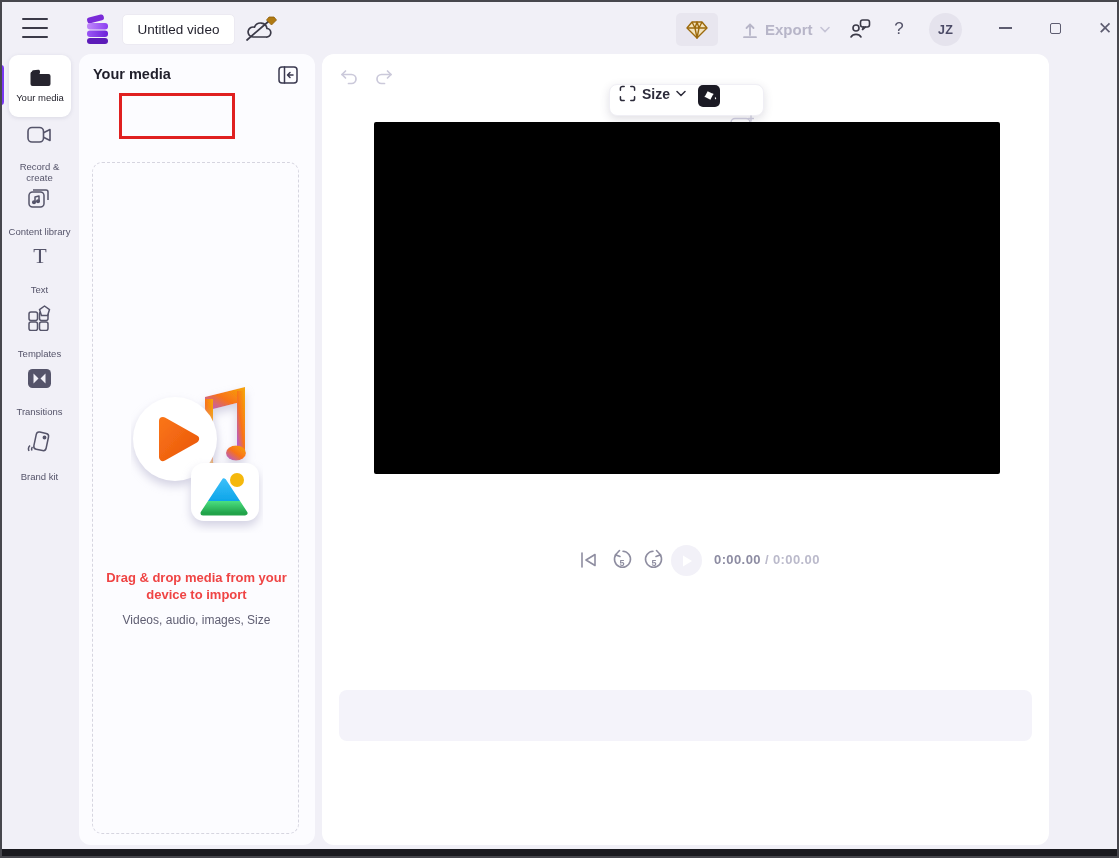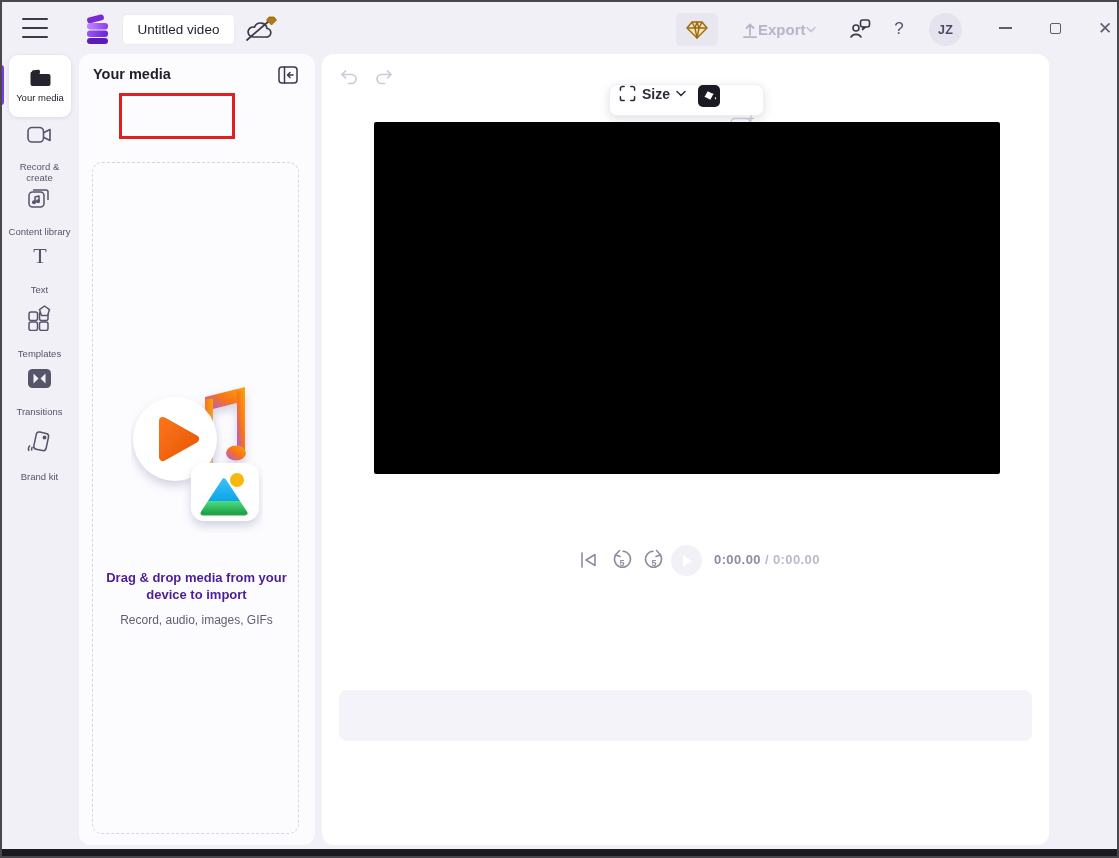--- a/index.html
+++ b/index.html
@@ -16,21 +16,21 @@
   .hamburger span { height:2.4px; background:#3b3a48; border-radius:2px; }
   .logo { position:absolute; left:82px; top:11px; width:28px; height:32px; }
   .title-input {
     position:absolute; left:120px; top:12px; width:113px; height:31px;
     background:#fff; border:1px solid #eceaf2; border-radius:5px;
     text-align:center; font-size:13.5px; color:#201f2b; outline:none;
   }
   .wand-btn { position:absolute; left:241px; top:13px; width:34px; height:30px; }
 
   .gem-btn { position:absolute; left:674px; top:11px; width:42px; height:33px; background:#e8e6ef; border-radius:5px; display:flex; align-items:center; justify-content:center; cursor:pointer; }
-  .export-btn { position:absolute; left:740px; top:13px; height:28px; display:flex; align-items:center; color:#b7b5c8; font-size:15px; font-weight:bold; cursor:default; }
+  .export-btn { position:absolute; left:740px; top:13px; height:28px; display:flex; align-items:center; gap:7px; color:#b7b5c8; font-size:15px; font-weight:bold; cursor:default; }
   .icon-btn { position:absolute; top:14px; width:26px; height:26px; display:flex; align-items:center; justify-content:center; cursor:pointer; }
   .help-btn { left:884px; font-size:17px; color:#55546a; font-weight:400; }
   .avatar { position:absolute; left:927px; top:11px; width:33px; height:33px; border-radius:50%; background:#e5e3ed; display:flex; align-items:center; justify-content:center; font-size:12.5px; font-weight:bold; color:#4b4a66; letter-spacing:.3px; cursor:pointer; }
   .win-min { position:absolute; left:988px; top:12px; width:30px; height:28px; display:flex; align-items:center; justify-content:center; cursor:pointer; }
   .win-min i { width:13px; height:1.6px; background:#5d5c70; display:block; }
   .win-max { position:absolute; left:1038px; top:12px; width:30px; height:28px; display:flex; align-items:center; justify-content:center; cursor:pointer; }
   .win-max i { width:11px; height:11px; border:1.4px solid #5d5c70; border-radius:2px; display:block; }
   .win-close { position:absolute; left:1088px; top:12px; width:30px; height:28px; display:flex; align-items:center; justify-content:center; font-size:17px; color:#5d5c70; cursor:pointer; }
 
   
@@ -45,21 +45,21 @@
   .media-panel { position:absolute; left:77px; top:52px; width:236px; height:791px; background:#fcfcff; border-radius:12px; }
   .media-header { position:absolute; left:14px; top:12px; font-size:14.5px; font-weight:bold; color:#201f2b; }
   .collapse-btn { position:absolute; right:16px; top:10px; width:22px; height:22px; cursor:pointer; }
   .import-btn { position:absolute; left:13px; top:45px; width:206px; height:34px; background:#7632f2; border:none; border-radius:6px; color:#fff; font-size:14px; font-weight:bold; cursor:pointer; font-family:inherit; }
   .import-label { position:absolute; left:0; top:0; width:176px; height:34px; display:flex; align-items:center; justify-content:center; }
   .import-divider { position:absolute; left:176px; top:7px; width:1px; height:20px; background:rgba(255,255,255,.55); }
   .import-chevron { position:absolute; left:177px; top:0; width:29px; height:34px; display:flex; align-items:center; justify-content:center; }
   .red-box { position:absolute; left:40px; top:39px; width:116px; height:46px; border:3px solid #e02020; pointer-events:none; }
   .dropzone { position:absolute; left:13px; top:108px; width:207px; height:672px; border:1.6px dashed #d6d5e0; border-radius:10px; }
   .dz-illustration { position:absolute; left:38px; top:200px; width:132px; height:170px; }
-  .dz-title { position:absolute; left:10px; top:406px; width:187px; text-align:center; font-size:13px; font-weight:bold; color:#4c1d95; line-height:17px; }
+  .dz-title { position:absolute; left:10px; top:406px; width:187px; text-align:center; font-size:13px; font-weight:bold; color:#ef4444; line-height:17px; }
   .dz-sub { position:absolute; left:10px; top:450px; width:187px; text-align:center; font-size:12px; color:#5f5e72; }
 
   
   .editor-panel { position:absolute; left:320px; top:52px; width:727px; height:791px; background:#fff; border-radius:12px; }
   .undo-btn { position:absolute; left:16px; top:12px; width:22px; height:22px; }
   .redo-btn { position:absolute; left:51px; top:12px; width:22px; height:22px; }
   .float-toolbar { position:absolute; left:287px; top:30px; width:155px; height:32px; background:#fff; border:1px solid #f0eff5; border-radius:8px; box-shadow:0 3px 10px rgba(60,58,90,.16); display:flex; align-items:flex-start; padding:0 9px; gap:8px; }
   .size-btn { display:flex; align-items:center; gap:6px; cursor:pointer; }
   .size-label { font-size:14px; font-weight:bold; color:#2c2b3a; }
   .bucket-btn { width:26px; height:22px; background:#1b1a24; border-radius:5px; display:flex; align-items:center; justify-content:center; cursor:pointer; margin-left:4px; }
@@ -298,21 +298,21 @@
           </g>
 
           <g filter="url(#sh)">
             <rect x="60" y="100" width="68" height="58" rx="13" fill="#fff"></rect>
             <circle cx="106" cy="117" r="7" fill="#f5b80b"></circle>
             <path d="M72 150 L93 118 L114 150 z" fill="url(#mntG)" stroke="url(#mntG)" stroke-width="5" stroke-linejoin="round"></path>
           </g>
         </svg>
       </div>
       <div class="dz-title">Drag &amp; drop media from your device to import</div>
-      <div class="dz-sub">Record, audio, images, GIFs</div>
+      <div class="dz-sub">Videos, audio, images, Size</div>
     </div>
   </div>
 
   <div class="editor-panel">
 
     <div class="undo-btn">
       <svg width="22" height="22" viewBox="0 0 22 22">
         <g fill="none" stroke="#cbc9da" stroke-width="1.7" stroke-linecap="round" stroke-linejoin="round">
           <path d="M4 8.5 h9.5 a4.5 4.5 0 0 1 0 9 h-3"></path>
           <path d="M7.5 5 L4 8.5 7.5 12"></path>

